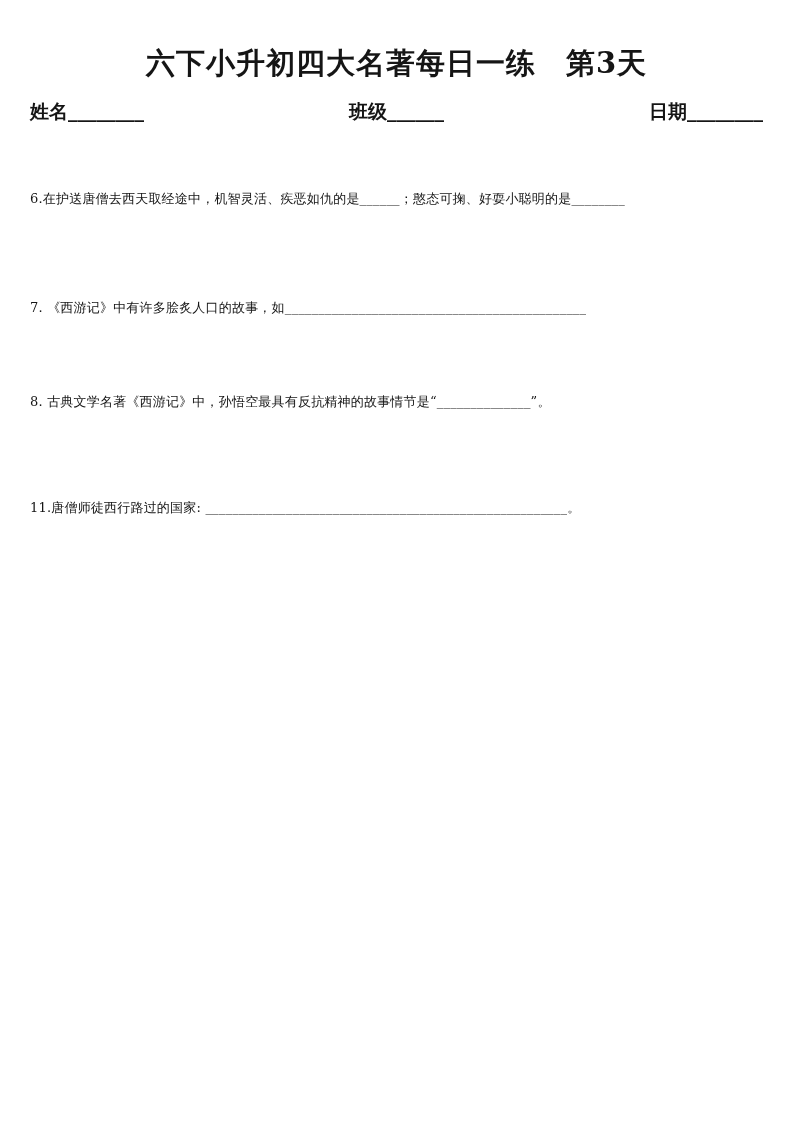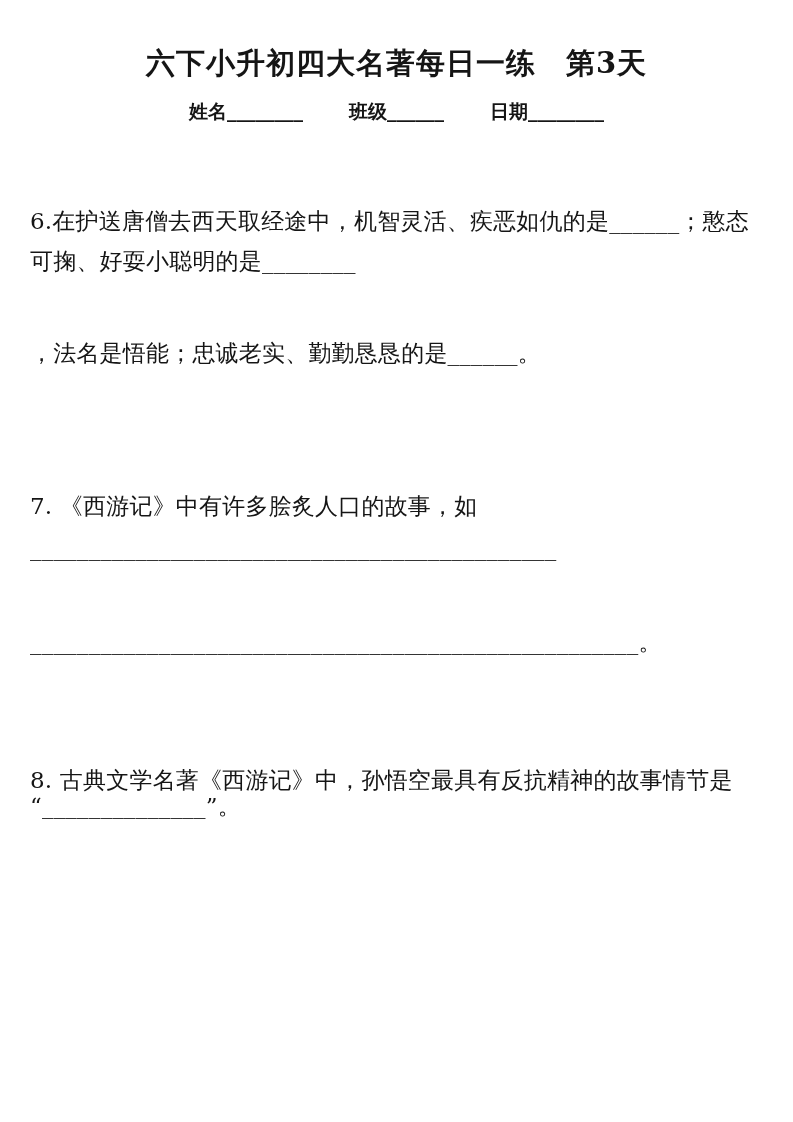--- a/index.html
+++ b/index.html
@@ -23,31 +23,31 @@
     margin: 0;
     font-size: 29px;
     line-height: 36px;
     font-weight: bold;
     text-align: center;
     letter-spacing: 1px;
     white-space: pre-wrap;
   }
   .fields {
     display: flex;
-    justify-content: center;
+    justify-content: space-between;
     gap: 46px;
     margin-top: 18px;
     font-size: 19px;
     line-height: 24px;
     font-weight: bold;
     white-space: pre-wrap;
   }
   .q {
     margin: 0;
-    font-size: 23px;
+    font-size: 13px;
     white-space: pre-wrap;
     letter-spacing: 0.2px;
   }
   .qline { display: block; line-height: 26px; }
 
   .q6  { margin-top: 26px; }
   .q6  .qline { line-height: 40px; }
   .q7  { margin-top: 8px; }
   .q7  .qline { line-height: 42px; }
   .q8  { margin-top: 0; }
@@ -64,30 +64,31 @@
     <h1 class="title">六下小升初四大名著每日一练　第3天</h1>
 
     <div class="fields">
       <span>姓名________</span>
       <span>班级______</span>
       <span>日期________</span>
     </div>
 
     <p class="q q6">
       <span class="qline">6.在护送唐僧去西天取经途中，机智灵活、疾恶如仇的是______；憨态可掬、好耍小聪明的是________</span>
-      <span class="qline">，法名是悟能；忠诚老实、勤勤恳恳的是______。</span>
     </p>
 
     <p class="q q7">
       <span class="qline">7. 《西游记》中有许多脍炙人口的故事，如_____________________________________________</span>
-      <span class="qline">____________________________________________________。</span>
     </p>
 
     <p class="q q8">
       <span class="qline">8. 古典文学名著《西游记》中，孙悟空最具有反抗精神的故事情节是“______________”。</span>
     </p>
 
 
 
+    <p class="q q11">
+      <span class="qline">11.唐僧师徒西行路过的国家: ______________________________________________________。</span>
+    </p>
 
   </section>
 
 </div>
 
 </body></html>

